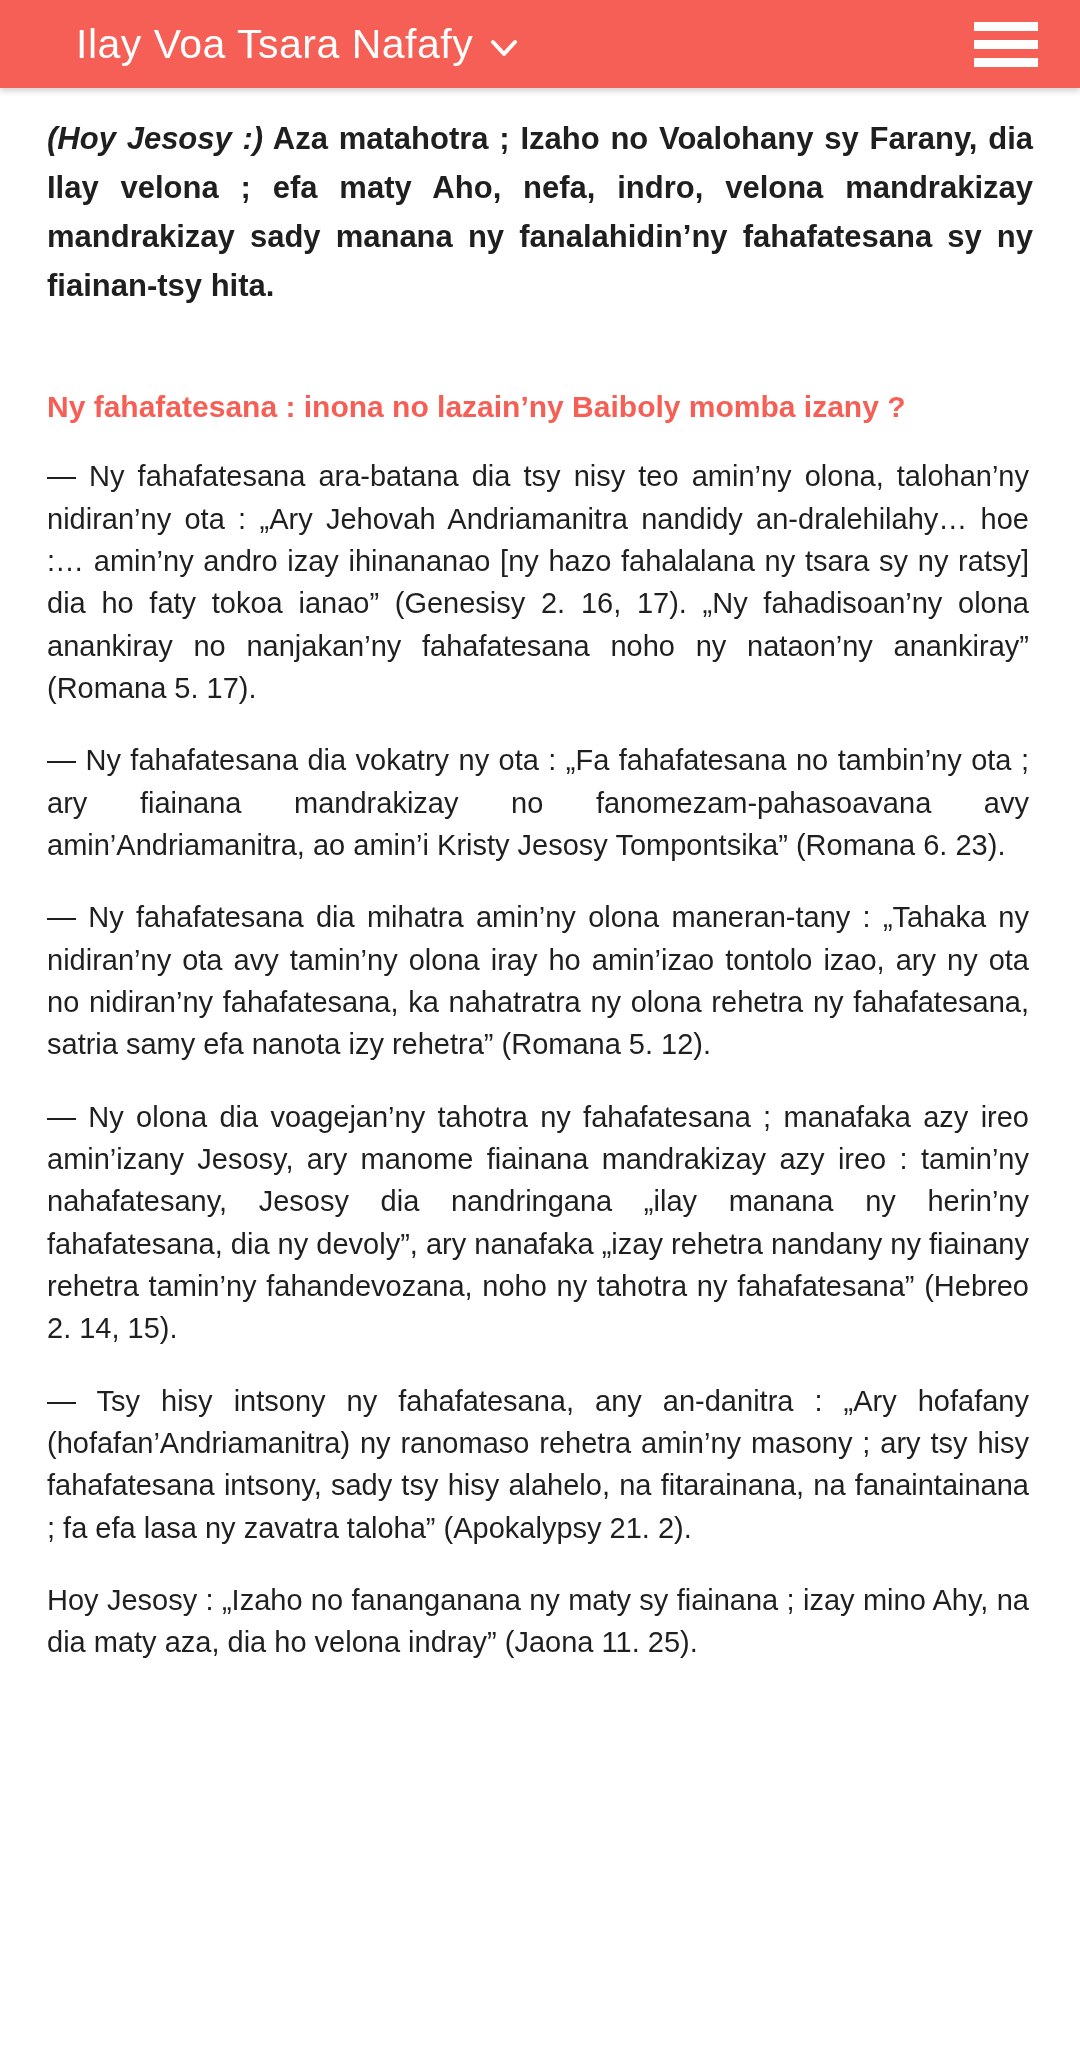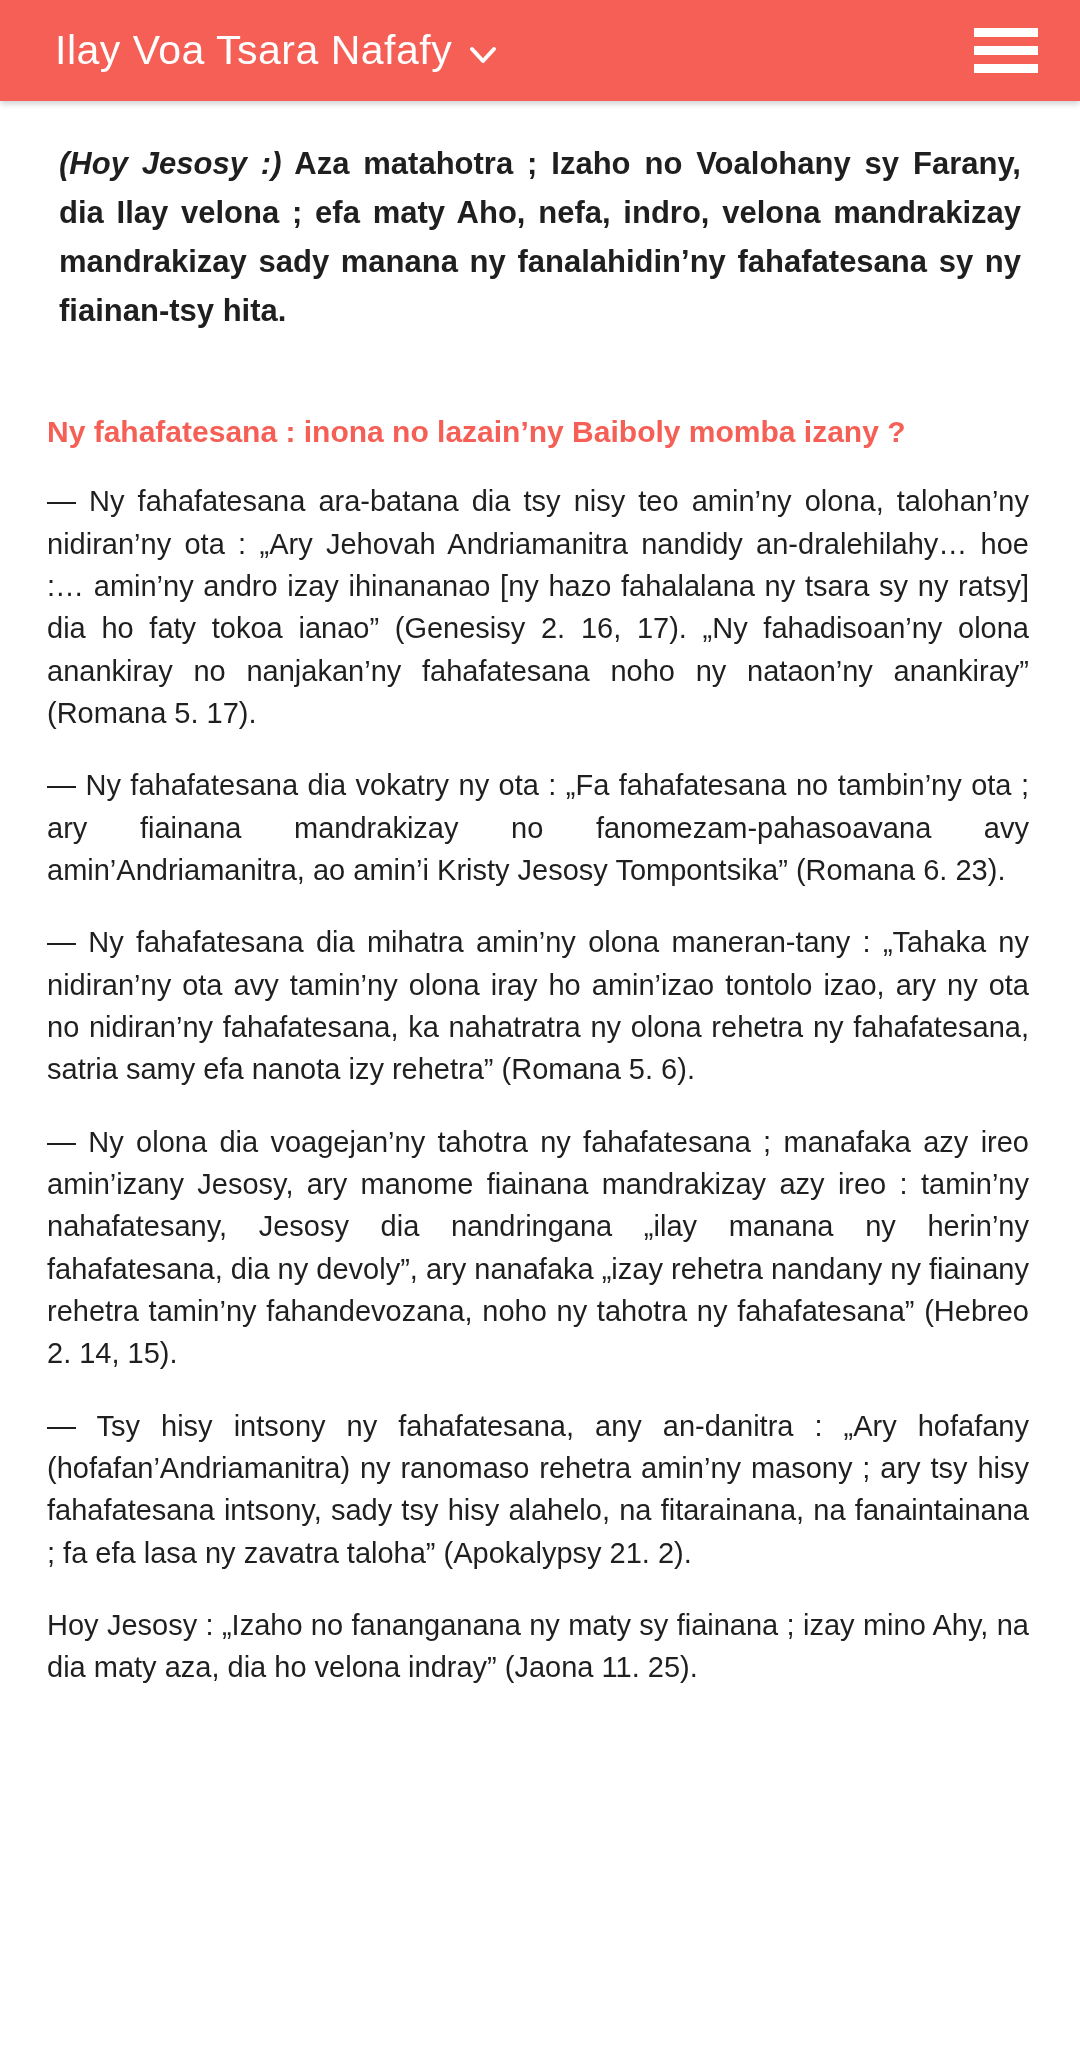--- a/index.html
+++ b/index.html
@@ -12,25 +12,25 @@
   html, body { margin: 0; padding: 0; }
   body {
     width: 1080px;
     height: 2051px;
     overflow: hidden;
     background: var(--bg);
     color: var(--body-text);
     font-family: "Liberation Sans", sans-serif;
   }
   .app-header {
-    height: 101px;
+    height: 88px;
     background: var(--accent);
     display: flex;
     align-items: center;
-    padding: 0 42px 0 55px;
+    padding: 0 42px 0 76px;
     box-shadow: 0 3px 6px rgba(0,0,0,0.18);
     position: relative;
     z-index: 2;
     text-align: center;
   }
   .title-dropdown {
     display: flex;
     align-items: center;
     gap: 16px;
     color: var(--header-text);
@@ -53,21 +53,21 @@
   }
   .hamburger .bar {
     width: 64px;
     height: 9px;
     background: var(--header-text);
   }
   .content {
     padding: 27px 47px 0 47px;
   }
   .intro-verse {
-    margin: 12px;
+    margin: 0;
     font-size: 31px;
     font-weight: 700;
     line-height: 1.58;
     text-align: justify;
   }
   .intro-lead { font-style: italic; }
   .verse-reference {
     margin: 8px 0 0 0;
     font-size: 29px;
     font-weight: 400;
@@ -107,17 +107,17 @@
   </div>
 </header>
 
 <main class="content">
   <p class="intro-verse"><span class="intro-lead">(Hoy Jesosy :)</span> <span>Aza matahotra ; Izaho no Voalohany sy Farany, dia Ilay velona ; efa maty Aho, nefa, indro, velona mandrakizay mandrakizay sady manana ny fanalahidin’ny fahafatesana sy ny fiainan-tsy hita.</span></p>
 
   <h2 class="section-heading">Ny fahafatesana : inona no lazain’ny Baiboly momba izany ?</h2>
 
   <p class="paragraph">— Ny fahafatesana ara-batana dia tsy nisy teo amin’ny olona, talohan’ny nidiran’ny ota : „Ary Jehovah Andriamanitra nandidy an-dralehilahy… hoe :… amin’ny andro izay ihinananao [ny hazo fahalalana ny tsara sy ny ratsy] dia ho faty tokoa ianao” (Genesisy 2. 16, 17). „Ny fahadisoan’ny olona anankiray no nanjakan’ny fahafatesana noho ny nataon’ny anankiray” (Romana 5. 17).</p>
   <p class="paragraph">— Ny fahafatesana dia vokatry ny ota : „Fa fahafatesana no tambin’ny ota ; ary fiainana mandrakizay no fanomezam-pahasoavana avy amin’Andriamanitra, ao amin’i Kristy Jesosy Tompontsika” (Romana 6. 23).</p>
-  <p class="paragraph">— Ny fahafatesana dia mihatra amin’ny olona maneran-tany : „Tahaka ny nidiran’ny ota avy tamin’ny olona iray ho amin’izao tontolo izao, ary ny ota no nidiran’ny fahafatesana, ka nahatratra ny olona rehetra ny fahafatesana, satria samy efa nanota izy rehetra” (Romana 5. 6).</p>
+  <p class="paragraph">— Ny fahafatesana dia mihatra amin’ny olona maneran-tany : „Tahaka ny nidiran’ny ota avy tamin’ny olona iray ho amin’izao tontolo izao, ary ny ota no nidiran’ny fahafatesana, ka nahatratra ny olona rehetra ny fahafatesana, satria samy efa nanota izy rehetra” (Romana 5. 12).</p>
   <p class="paragraph">— Ny olona dia voagejan’ny tahotra ny fahafatesana ; manafaka azy ireo amin’izany Jesosy, ary manome fiainana mandrakizay azy ireo : tamin’ny nahafatesany, Jesosy dia nandringana „ilay manana ny herin’ny fahafatesana, dia ny devoly”, ary nanafaka „izay rehetra nandany ny fiainany rehetra tamin’ny fahandevozana, noho ny tahotra ny fahafatesana” (Hebreo 2. 14, 15).</p>
   <p class="paragraph">— Tsy hisy intsony ny fahafatesana, any an-danitra : „Ary hofafany (hofafan’Andriamanitra) ny ranomaso rehetra amin’ny masony ; ary tsy hisy fahafatesana intsony, sady tsy hisy alahelo, na fitarainana, na fanaintainana ; fa efa lasa ny zavatra taloha” (Apokalypsy 21. 2).</p>
   <p class="paragraph">Hoy Jesosy : „Izaho no fananganana ny maty sy fiainana ; izay mino Ahy, na dia maty aza, dia ho velona indray” (Jaona 11. 25).</p>
 </main>
 
 </body></html>

